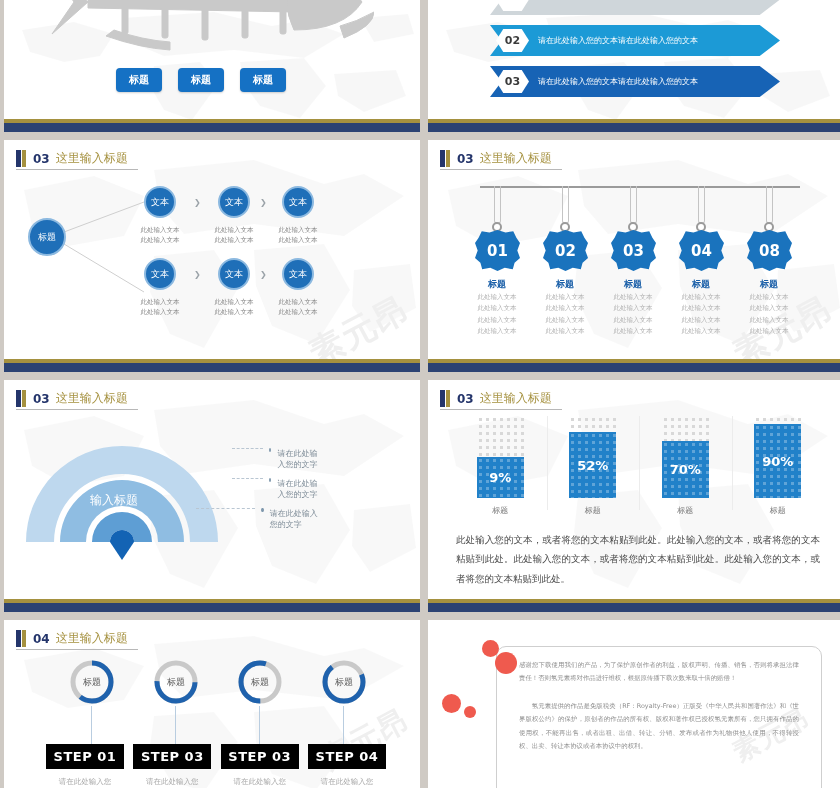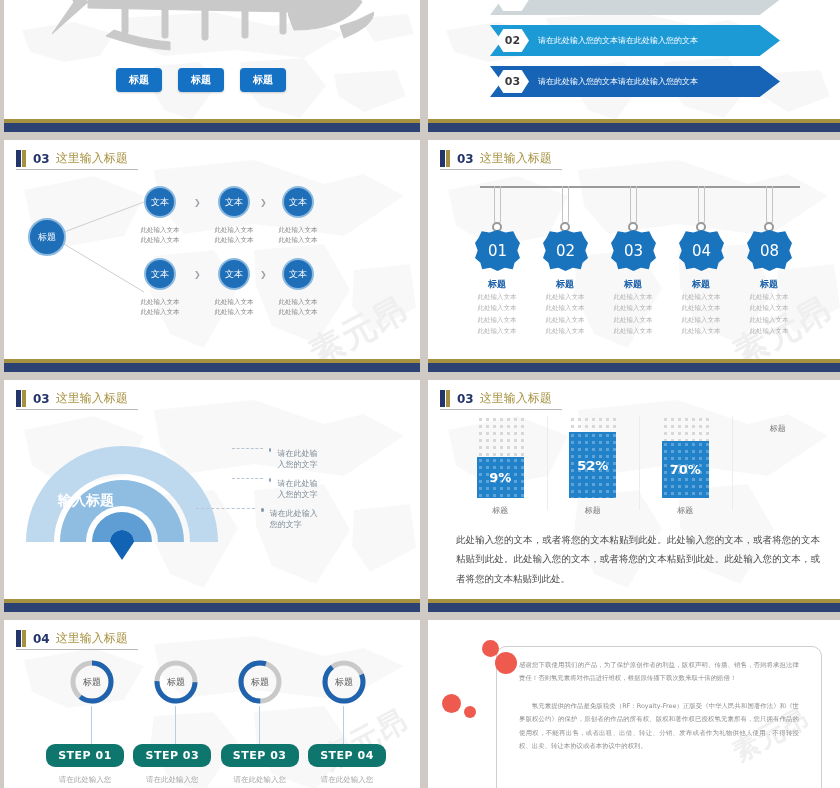--- a/index.html
+++ b/index.html
@@ -100,29 +100,29 @@
 
   
   .rail { position:absolute; left:52px; top:46px; width:320px; height:2px; background:#9b9b9b; }
   .hang { position:absolute; top:46px; width:62px; }
   .hang .string { position:absolute; left:28px; top:0; width:7px; height:38px; border:1px solid #c4c4c4; border-top:none; border-radius:0 0 4px 4px; }
   .hang .ring { position:absolute; left:26px; top:36px; width:10px; height:10px; border-radius:50%; border:2px solid #9a9a9a; background:#fff; }
   .hang .badge {
     position:absolute; left:9px; top:44px; width:45px; height:41px;
     background:#1a73bd; color:#fff;
     display:flex; align-items:center; justify-content:center;
-    font-size:15px; font-weight:normal;
+    font-size:15px; font-weight:bold;
     clip-path: polygon(50% 0%,68% 6%,85% 3%,92% 19%,100% 32%,94% 50%,100% 68%,88% 80%,84% 96%,66% 92%,50% 100%,34% 92%,16% 96%,12% 80%,0% 68%,6% 50%,0% 32%,8% 19%,15% 3%,32% 6%);
   }
   .hang .lbl { position:absolute; left:0; top:92px; width:62px; text-align:center; font-size:9px; font-weight:bold; color:#1a5fa8; }
   .hang .sub { position:absolute; left:-3px; top:106px; width:68px; text-align:center; font-size:6.5px; color:#b2b2b2; line-height:1.75; }
 
   
   .fan { position:absolute; left:18px; top:30px; width:220px; height:150px; }
-  .fan-lbl { position:absolute; left:54px; top:112px; font-size:14px; color:#fff; font-weight:bold; }
+  .fan-lbl { position:absolute; left:86px; top:112px; font-size:12px; color:#fff; font-weight:normal; }
   .fan-lines { position:absolute; left:150px; top:60px; }
   .fan-item { position:absolute; display:flex; align-items:flex-start; }
   .fan-dash { width:62px; border-top:1px dashed #b9c6d2; }
   .fan-dot { width:4px; height:4px; background:#7f98ad; border-radius:50%; margin:0 6px; }
   .fan-txt { font-size:8px; color:#7d8b97; }
 
   
   .dbars { position:absolute; left:26px; top:36px; width:370px; height:110px; display:flex; }
   .dcol { flex:1; position:relative; display:flex; flex-direction:column; align-items:center; }
   .dcol + .dcol::before { content:""; position:absolute; left:0; top:0; bottom:16px; width:1px; background:#ececec; }
@@ -140,21 +140,21 @@
 
   
   .rings { position:absolute; left:64px; top:38px; width:300px; display:flex; justify-content:space-between; }
   .ring { position:relative; width:48px; height:48px; }
   .ring svg { position:absolute; inset:0; }
   .ring .rl { position:absolute; inset:0; display:flex; align-items:center; justify-content:center; font-size:9px; color:#555; }
   .stems { position:absolute; left:64px; top:86px; width:300px; height:40px; }
   .stem { position:absolute; width:1px; background:#b9cde0; top:0; height:38px; }
   .steps { position:absolute; left:42px; top:124px; width:340px; display:flex; justify-content:space-between; }
   .step { width:78px; }
-  .step-bar { background:#0f766e; color:#fff; font-size:11px; font-weight:bold; text-align:center; padding:5px 0; letter-spacing:.5px;border-radius:9px; }
+  .step-bar { background:#000000; color:#fff; font-size:13px; font-weight:bold; text-align:center; padding:5px 0; letter-spacing:.5px; }
   .step-cap { margin-top:7px; font-size:7.5px; color:#a9a9a9; text-align:center; line-height:1.6; }
 
   
   .cp-card {
     position:absolute; left:68px; top:26px; right:22px; bottom:4px;
     border:1px solid #cfcfcf; border-radius:10px;
   }
   .cp-title { margin-top:22px; text-align:center; font-size:12px; font-weight:bold; color:#333; }
   .cp-p { margin:12px 22px 0 22px; font-size:6.4px; color:#8e8e8e; line-height:2.1; text-align:justify; }
   .cp-p.indent { text-indent:2em; margin-top:14px; }
@@ -494,20 +494,24 @@
         <div class="dlbl">标题</div>
       </div>
       <div class="dcol">
         <div class="dstack">
           <div class="dgrey" style="height:30%"></div>
           <div class="dfill" style="height:70%">70%</div>
         </div>
         <div class="dlbl">标题</div>
       </div>
       <div class="dcol">
+        <div class="dstack">
+          <div class="dgrey" style="height:10%"></div>
+          <div class="dfill" style="height:90%">90%</div>
+        </div>
         <div class="dlbl">标题</div>
       </div>
     </div>
 
     <div class="dbody">此处输入您的文本，或者将您的文本粘贴到此处。此处输入您的文本，或者将您的文本粘贴到此处。此处输入您的文本，或者将您的文本粘贴到此处。此处输入您的文本，或者将您的文本粘贴到此处。</div>
     <div class="footer-gold"></div>
     <div class="footer-navy"></div>
   </div>
 
   <div class="slide">

